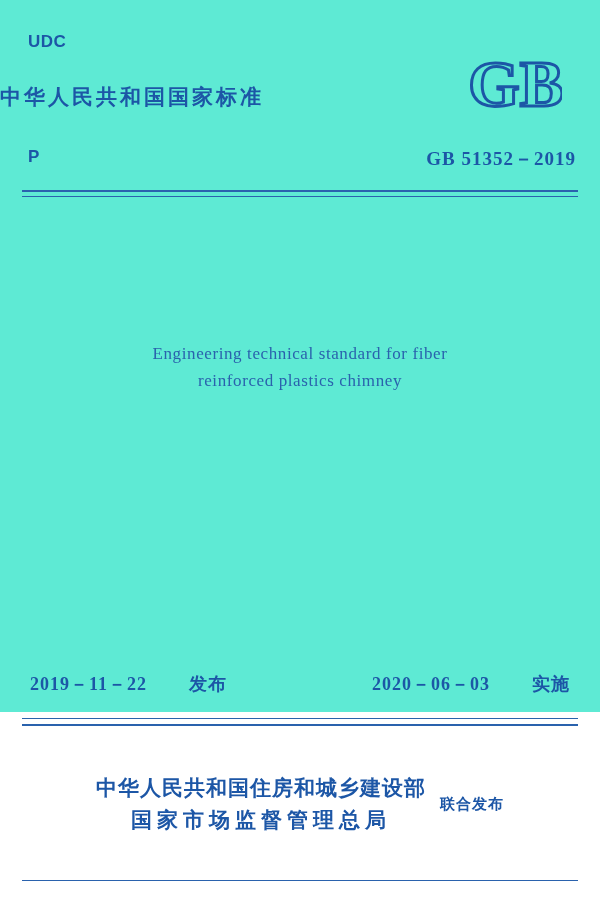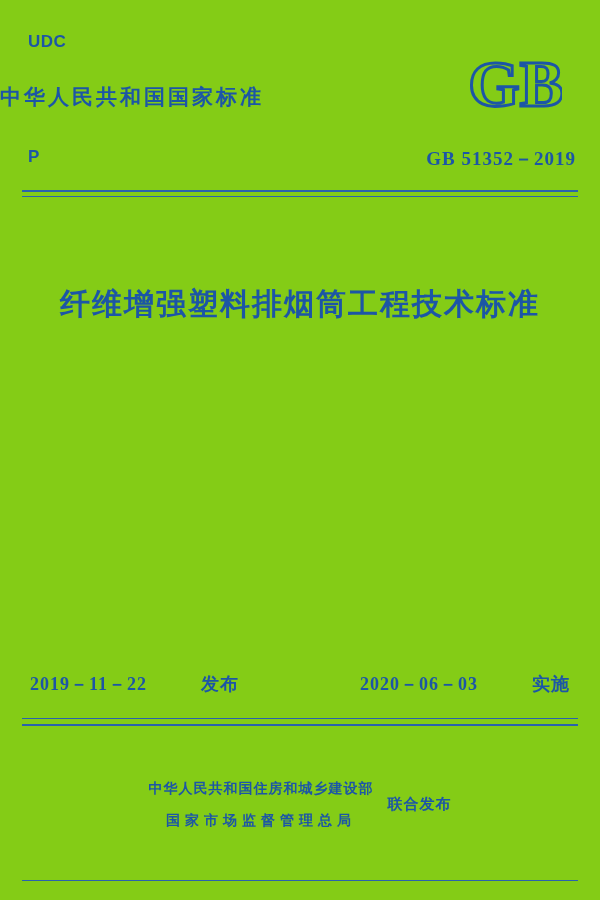--- a/index.html
+++ b/index.html
@@ -10,22 +10,22 @@
   body {
     width: 600px;
     height: 900px;
     font-family: "Liberation Sans", sans-serif;
     color: #1c56a6;
     overflow: hidden;
   }
   .page {
     position: relative;
     width: 600px;
-    height: 900px;
-    background: #84cc16;
+    height: 712px;
+    background: #5eead4;
     box-sizing: border-box;
   }
 
   
   .udc {
     position: absolute;
     left: 28px;
     top: 32px;
     font-size: 17px;
     font-weight: bold;
@@ -121,21 +121,21 @@
     top: 672px;
     display: flex;
     justify-content: space-between;
     font-size: 18px;
     font-weight: bold;
     color: #1c56a6;
   }
   .date-item {
     display: flex;
     align-items: flex-end;
-    gap: 14px;
+    gap: 2px;
   }
   .date-num {
     font-family: "Liberation Serif", serif;
     letter-spacing: 1px;
   }
   .date-word {
     font-family: "DejaVu Sans", "Liberation Sans", sans-serif;
     letter-spacing: 1px;
     margin-left: 40px;
   }
@@ -145,21 +145,21 @@
     position: absolute;
     left: 0;
     right: 0;
     top: 772px;
     display: flex;
     align-items: center;
     justify-content: center;
   }
   .issuer-names {
     text-align: center;
-    font-size: 14px;
+    font-size: 21px;
     font-weight: bold;
     line-height: 32px;
     letter-spacing: 1px;
     color: #1c56a6;
     font-family: "DejaVu Sans", "Liberation Sans", sans-serif;
   }
   .issuer-names .line2 {
     letter-spacing: 5px;
   }
   .issuer-joint {
@@ -184,22 +184,25 @@
     <text x="46" y="58" text-anchor="middle" font-family="Liberation Serif, serif" font-size="66" font-weight="bold" fill="none" stroke="#1c56a6" stroke-width="3">GB</text>
   </svg>
 
   <div class="p-mark">P</div>
 
   <div class="std-number">GB 51352－2019</div>
 
   <div class="rule rule-top"></div>
   <div class="rule thin rule-upper"></div>
 
-  <div class="title-cn">纤维增强塑料排烟筒工程技术标准</div>
-
+
+  <div class="title-en">
+    <div>Engineering technical standard for fiber</div>
+    <div>reinforced plastics chimney</div>
+  </div>
 
   <div class="date-row">
     <div class="date-item">
       <span class="date-num">2019－11－22</span>
       <span class="date-word">发布</span>
     </div>
     <div class="date-item">
       <span class="date-num">2020－06－03</span>
       <span class="date-word">实施</span>
     </div>

